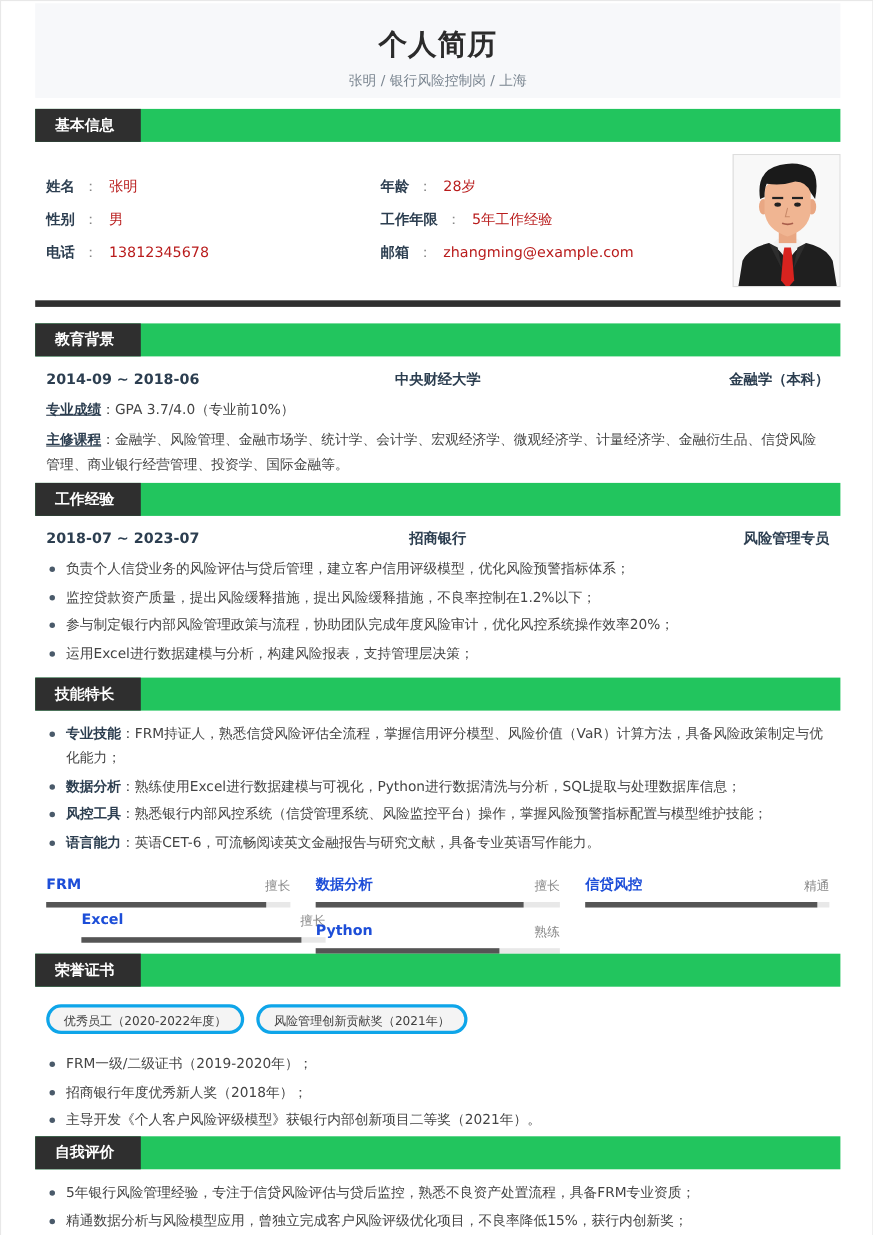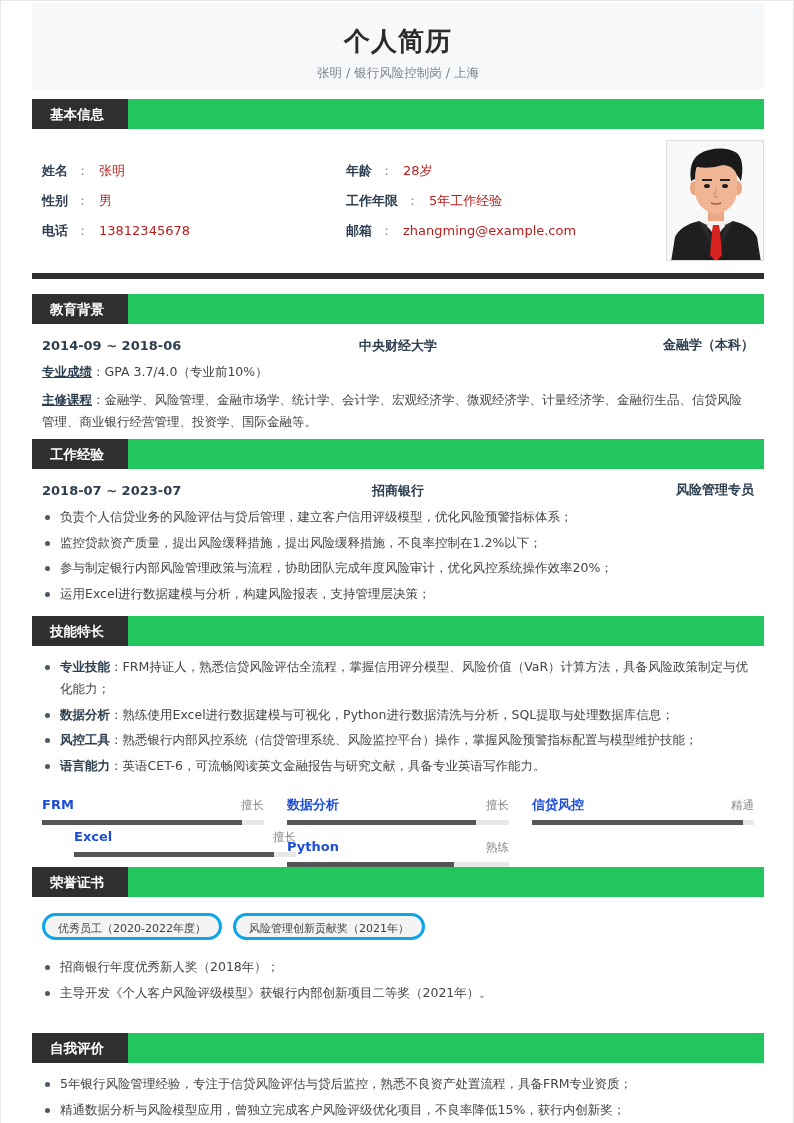--- a/index.html
+++ b/index.html
@@ -184,20 +184,21 @@
         <div class="fill" style="width: 75%;"></div>
       </div>
   </div>
 
   <div class="section-bar" style="top:866px;">
     <span class="tag">荣誉证书</span>
   </div>
   <span class="pill" style="left:41px;">优秀员工（2020-2022年度）</span>
   <span class="pill" style="left:232px;">风险管理创新贡献奖（2021年）</span>
   <ul class="bullets" style="top:955px;">
+    <li>FRM一级/二级证书（2019-2020年）；</li>
     <li>招商银行年度优秀新人奖（2018年）；</li>
     <li>主导开发《个人客户风险评级模型》获银行内部创新项目二等奖（2021年）。</li>
   </ul>
 
   <div class="section-bar" style="top:1032px;">
     <span class="tag">自我评价</span>
   </div>
   <ul class="bullets" style="top:1072px;">
     <li>5年银行风险管理经验，专注于信贷风险评估与贷后监控，熟悉不良资产处置流程，具备FRM专业资质；</li>
     <li>精通数据分析与风险模型应用，曾独立完成客户风险评级优化项目，不良率降低15%，获行内创新奖；</li>

